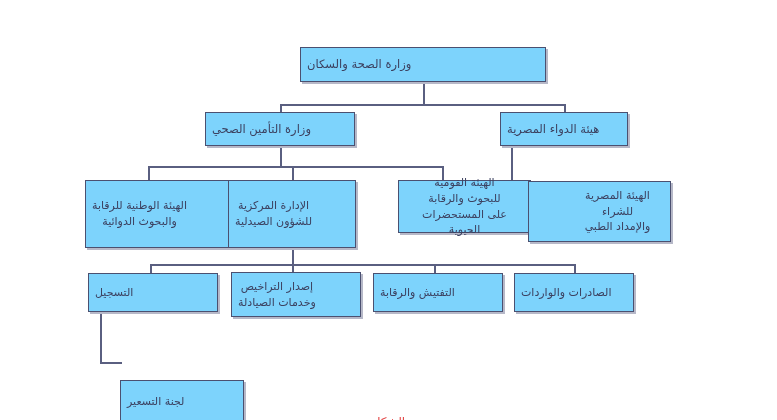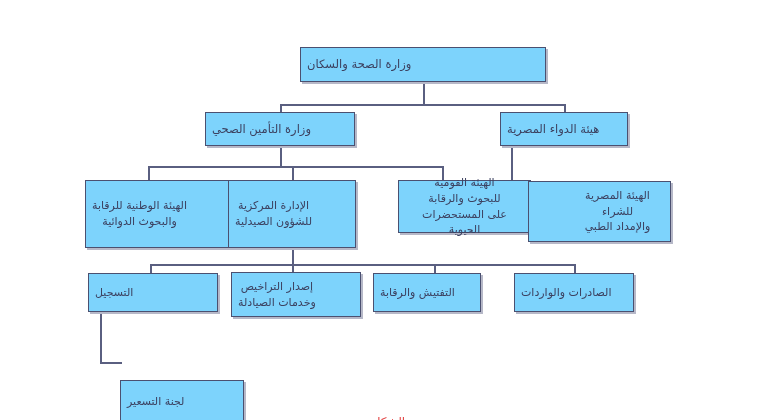--- a/index.html
+++ b/index.html
@@ -150,21 +150,21 @@
 
   <div class="node level-4" style="left:88px; top:273px; width:130px; height:39px;">
     <span class="node-label">التسجيل</span>
   </div>
 
   <div class="node level-4" style="left:231px; top:272px; width:130px; height:45px;">
     <span class="node-label">إصدار التراخيص
 وخدمات الصيادلة</span>
   </div>
 
-  <div class="node level-4" style="left:373px; top:273px; width:108px; height:39px;">
+  <div class="node level-4" style="left:373px; top:273px; width:130px; height:39px;">
     <span class="node-label">التفتيش والرقابة</span>
   </div>
 
   <div class="node level-4" style="left:514px; top:273px; width:120px; height:39px;">
     <span class="node-label">الصادرات والواردات</span>
   </div>
 
   <div class="node level-5" style="left:120px; top:340px; width:124px; height:43px;margin-top:40px;">
     <span class="node-label">لجنة التسعير</span>
   </div>

